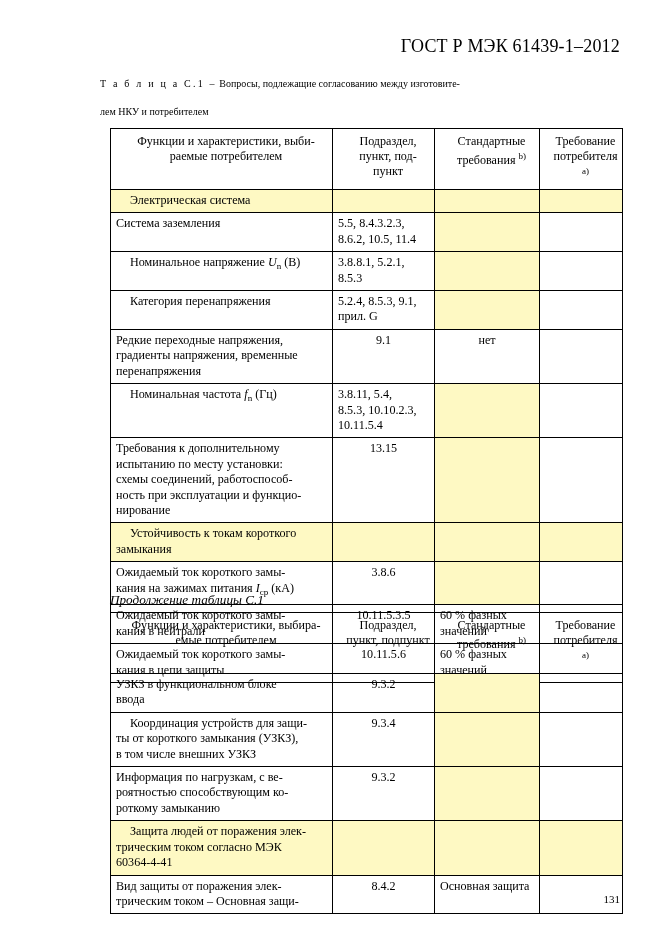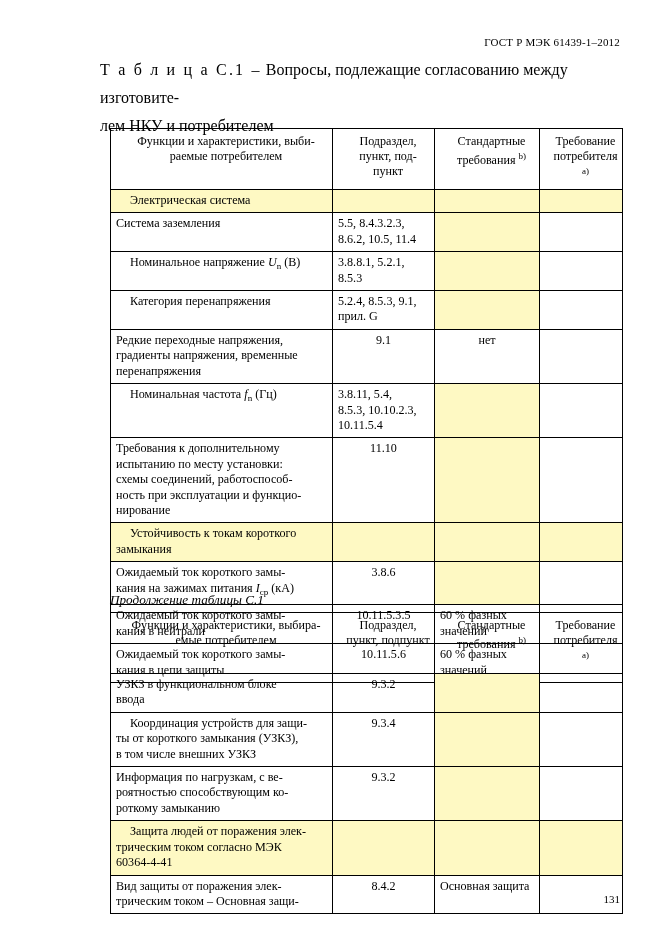--- a/index.html
+++ b/index.html
@@ -19,29 +19,29 @@
     width: 661px;
     height: 935px;
     box-sizing: border-box;
     padding: 0;
   }
   .header-std {
     position: absolute;
     top: 36px;
     right: 41px;
     font-family: "Liberation Serif", serif;
-    font-size: 11px;
+    font-size: 18px;
     letter-spacing: 0.2px;
   }
   .table-title {
     position: absolute;
-    top: 56px;
+    top: 70px;
     left: 100px;
     right: 40px;
-    font-size: 16px;
+    font-size: 10px;
     line-height: 28px;
   }
   .title-spaced {
     letter-spacing: 2.2px;
   }
   .tbl-wrap {
     position: absolute;
     left: 110px;
     width: 512px;
   }
@@ -151,21 +151,21 @@
             <td></td>
           </tr>
           <tr>
             <td class="c-indent">Номинальная частота  <span class="ital">f</span><span class="sub">n</span> (Гц)</td>
             <td class="">3.8.11, 5.4,<br>8.5.3, 10.10.2.3,<br>10.11.5.4</td>
             <td class="shaded"></td>
             <td></td>
           </tr>
           <tr>
             <td>Требования к дополнительному<br>испытанию по месту установки:<br>схемы соединений, работоспособ-<br>ность при эксплуатации и функцио-<br>нирование</td>
-            <td class="c-center">11.10</td>
+            <td class="c-center">13.15</td>
             <td class="shaded"></td>
             <td></td>
           </tr>
           <tr>
             <td class="shaded c-indent">Устойчивость к токам короткого<br>замыкания</td>
             <td class="shaded "></td>
             <td class="shaded"></td>
             <td class="shaded shaded"></td>
           </tr>
           <tr>

